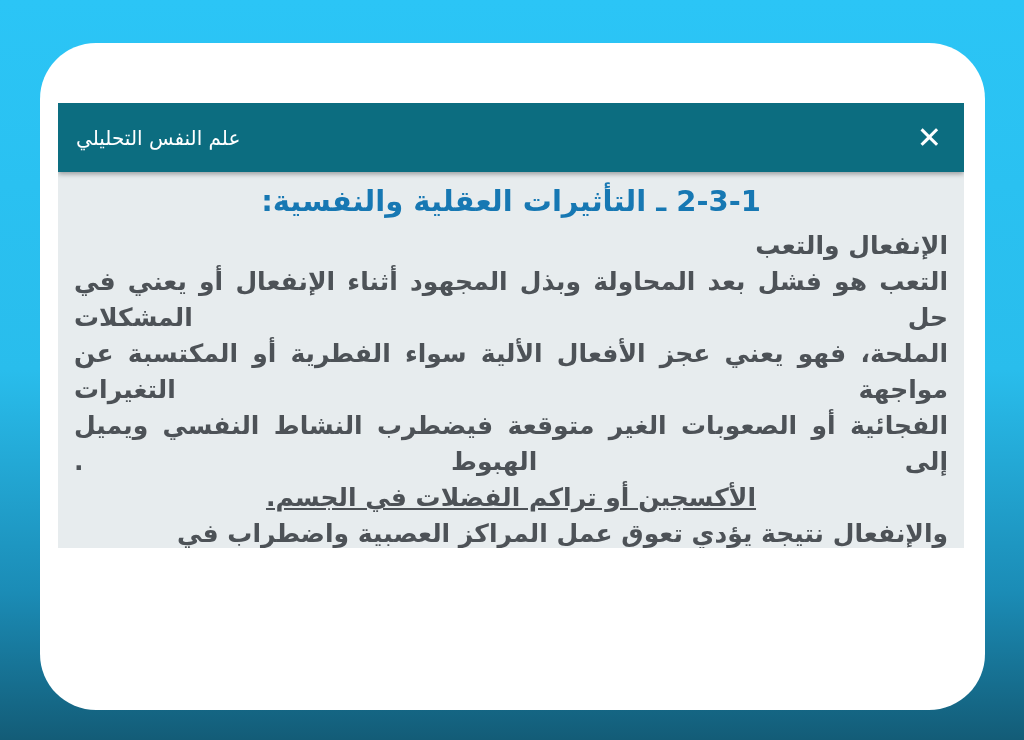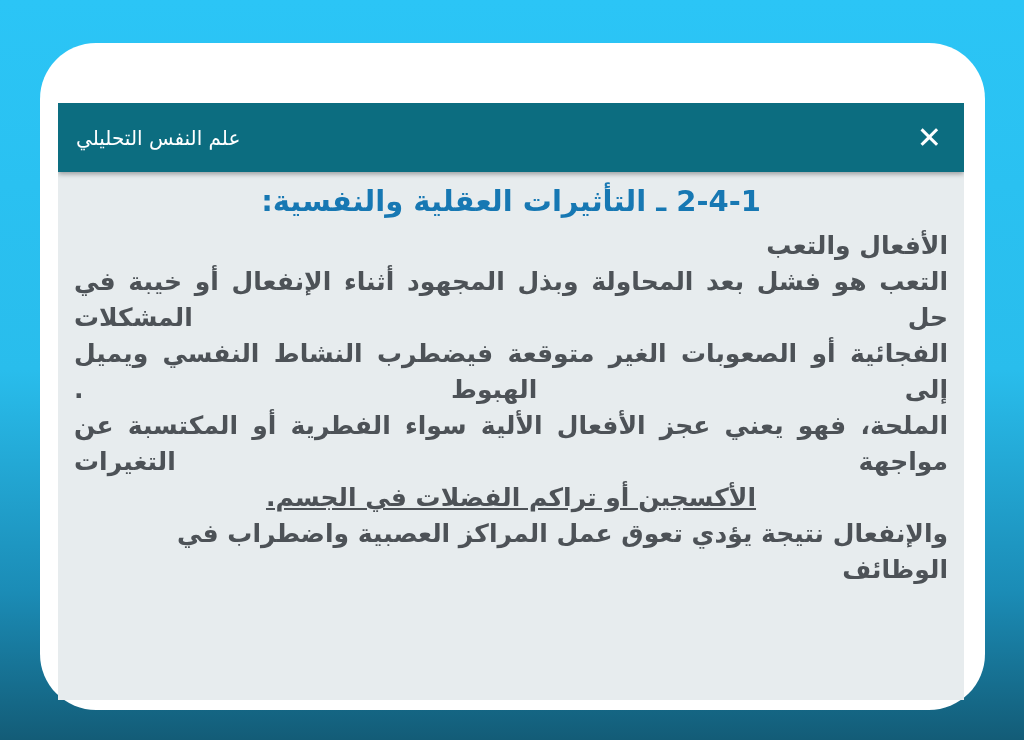--- a/index.html
+++ b/index.html
@@ -10,21 +10,21 @@
   }
   .tablet {
     position:absolute; left:40px; top:43px; width:945px; height:667px;
     background:#ffffff; border-radius:56px;
   }
   .camera {
     position:absolute; left:505px; top:66px; width:23px; height:23px;
     border-radius:50%; background:#2bbff2;
   }
   .screen {
-    position:absolute; left:58px; top:103px; width:906px; height:597px;
+    position:absolute; left:58px; top:103px; width:906px; height:445px;
     background:#e7ecee; overflow:hidden;
   }
   .header {
     direction:ltr; height:69px; background:#0c6d80;
     display:flex; align-items:center; justify-content:space-between;
     padding:0 22px 0 18px; box-sizing:border-box;
     box-shadow:0 2px 5px rgba(0,0,0,0.35);
     position:relative; z-index:2;
   }
   .header-title { color:#ffffff; font-size:20px; }
@@ -58,24 +58,24 @@
 
   <div class="screen">
     <div class="header">
       <span class="header-title">علم النفس التحليلي</span>
       <button class="close-btn">
         <span>✕</span>
       </button>
     </div>
 
     <div class="content">
-      <h1 class="heading">2-4-1 ـ التأثيرات العقلية والنفسية:</h1>
+      <h1 class="heading">2-3-1 ـ التأثيرات العقلية والنفسية:</h1>
       <div id="lines">
-          <div class="line">الأفعال والتعب</div>
-          <div class="line fill">التعب هو فشل بعد المحاولة وبذل المجهود أثناء الإنفعال أو خيبة في حل المشكلات</div>
+          <div class="line">الإنفعال والتعب</div>
+          <div class="line fill">التعب هو فشل بعد المحاولة وبذل المجهود أثناء الإنفعال أو يعني في حل المشكلات</div>
+          <div class="line fill">الملحة، فهو يعني عجز الأفعال الألية سواء الفطرية أو المكتسبة عن مواجهة التغيرات</div>
           <div class="line fill">الفجائية أو الصعوبات الغير متوقعة فيضطرب النشاط النفسي ويميل إلى الهبوط .</div>
-          <div class="line fill">الملحة، فهو يعني عجز الأفعال الألية سواء الفطرية أو المكتسبة عن مواجهة التغيرات</div>
           <div class="line center">الأكسجين أو تراكم الفضلات في الجسم.</div>
           <div class="line">والإنفعال نتيجة يؤدي تعوق عمل المراكز العصبية واضطراب في الوظائف</div>
         </div>
     </div>
   </div>
 </div>
 
 </body></html>

